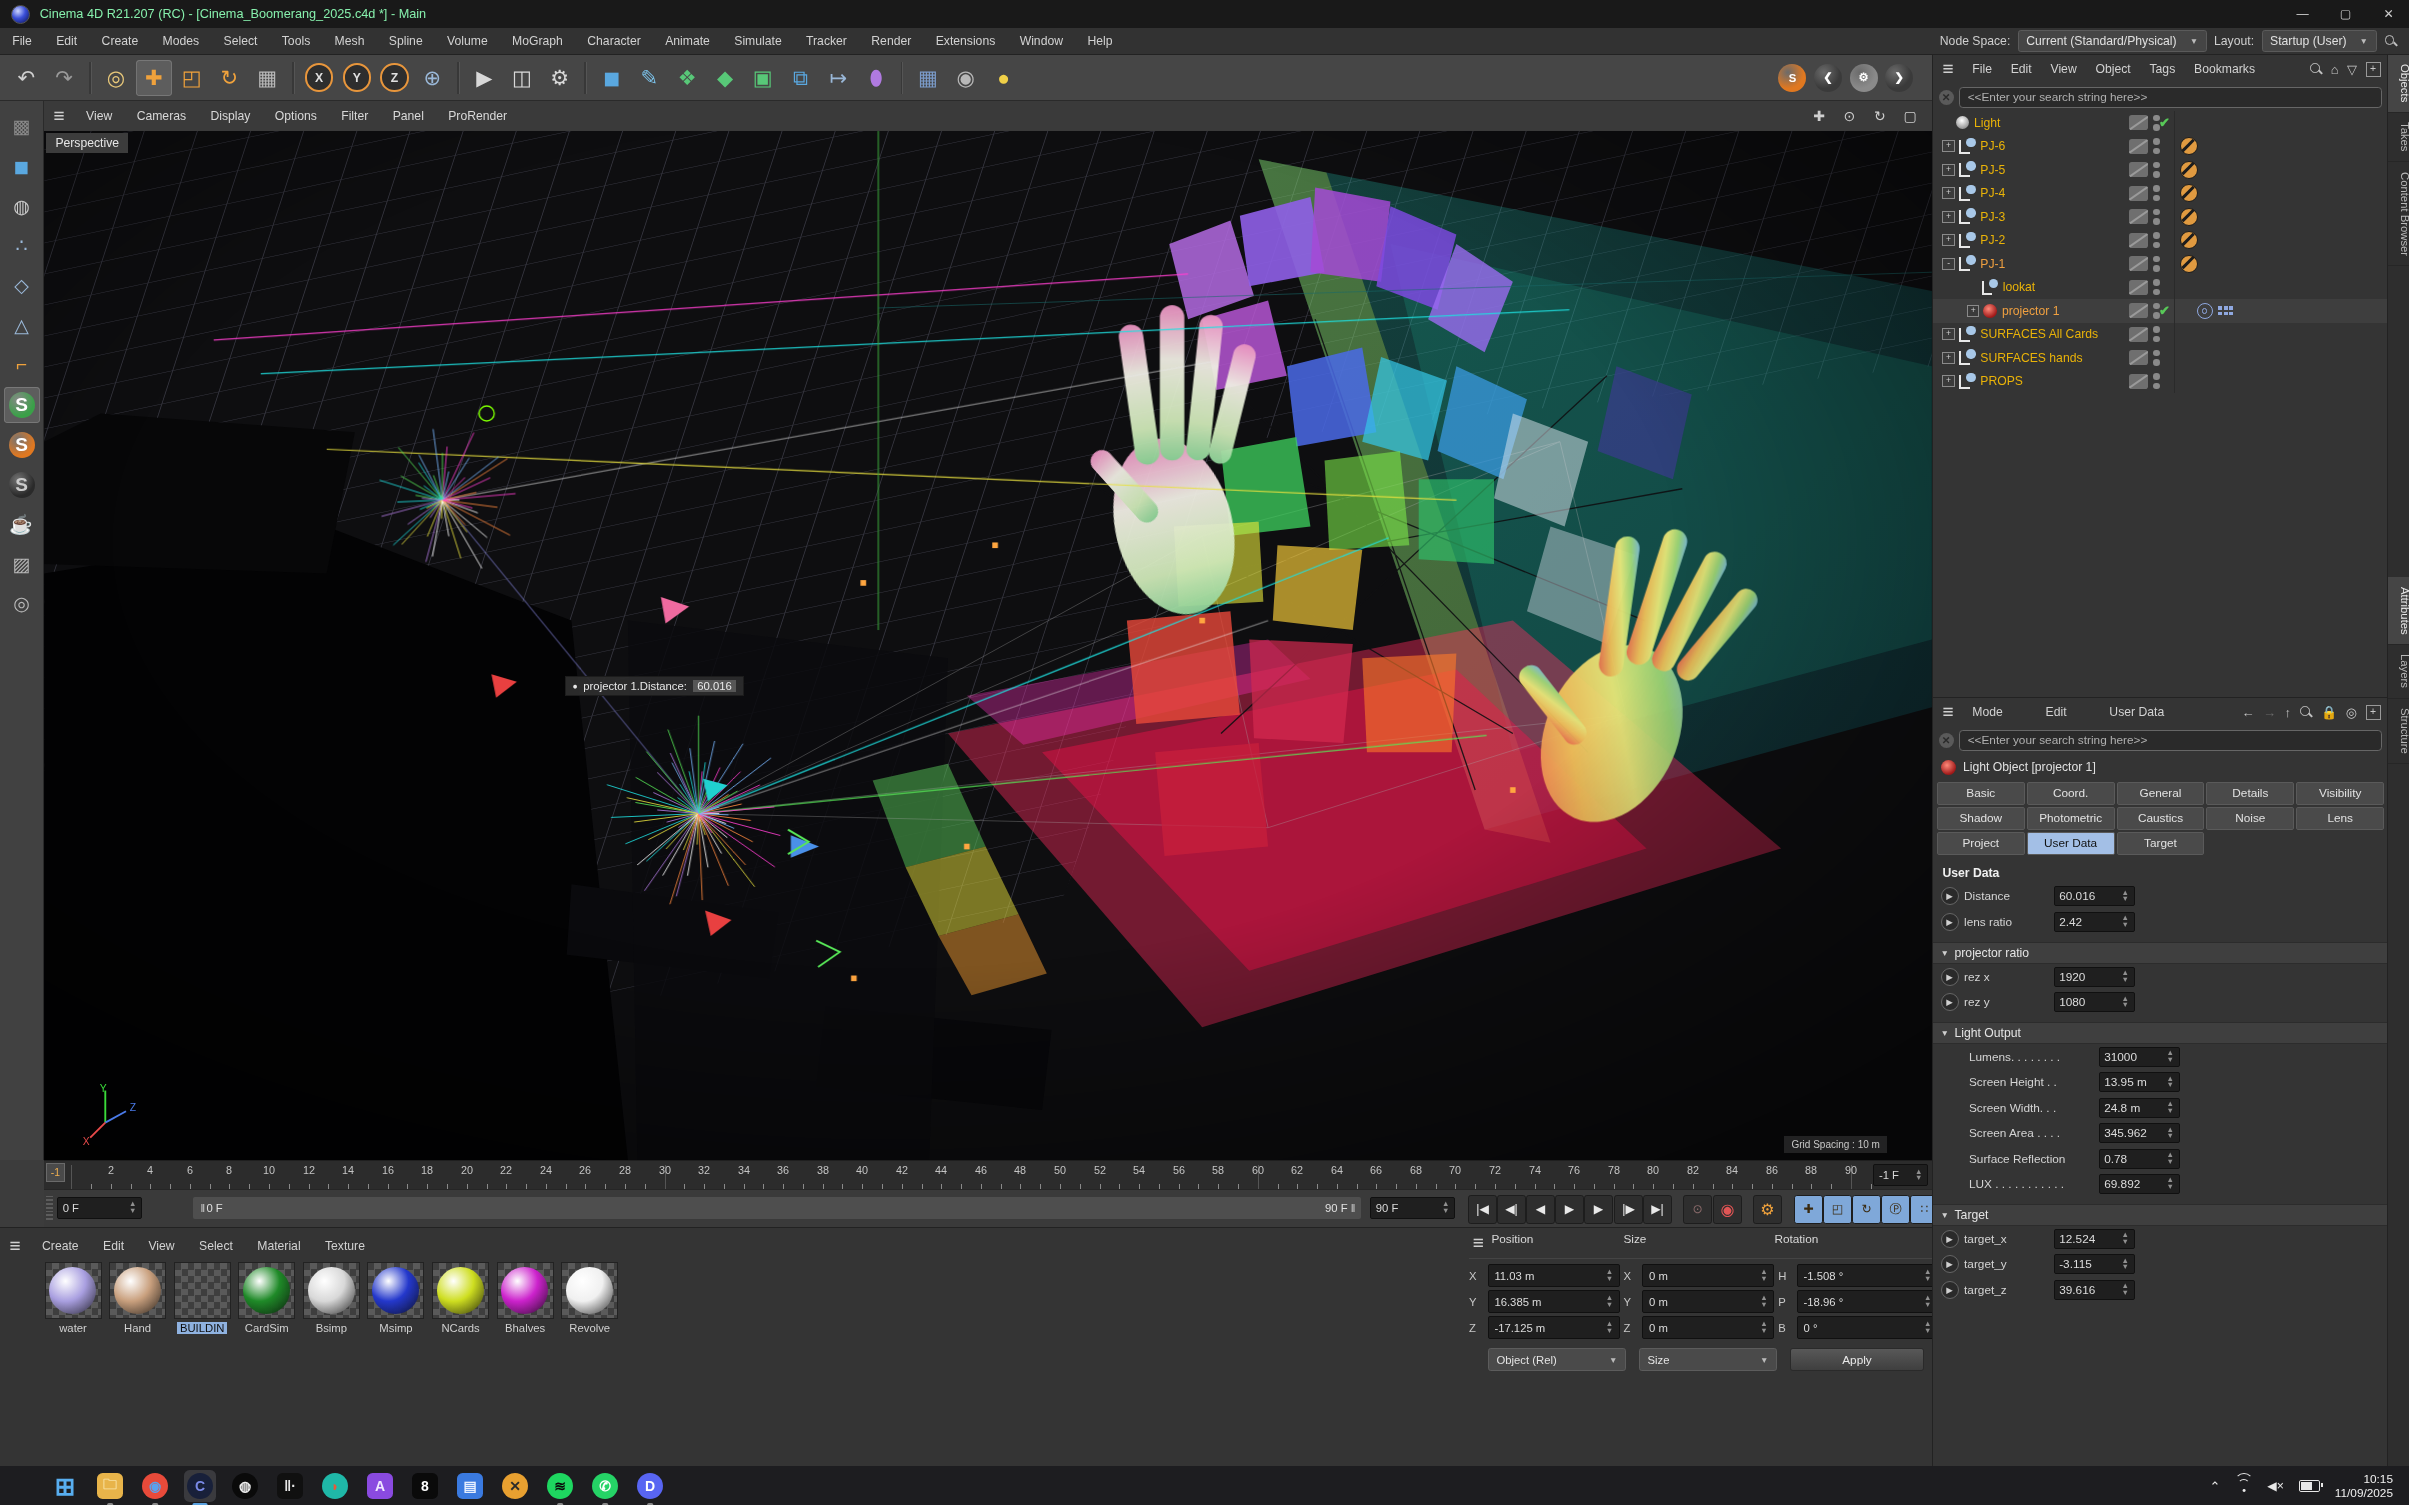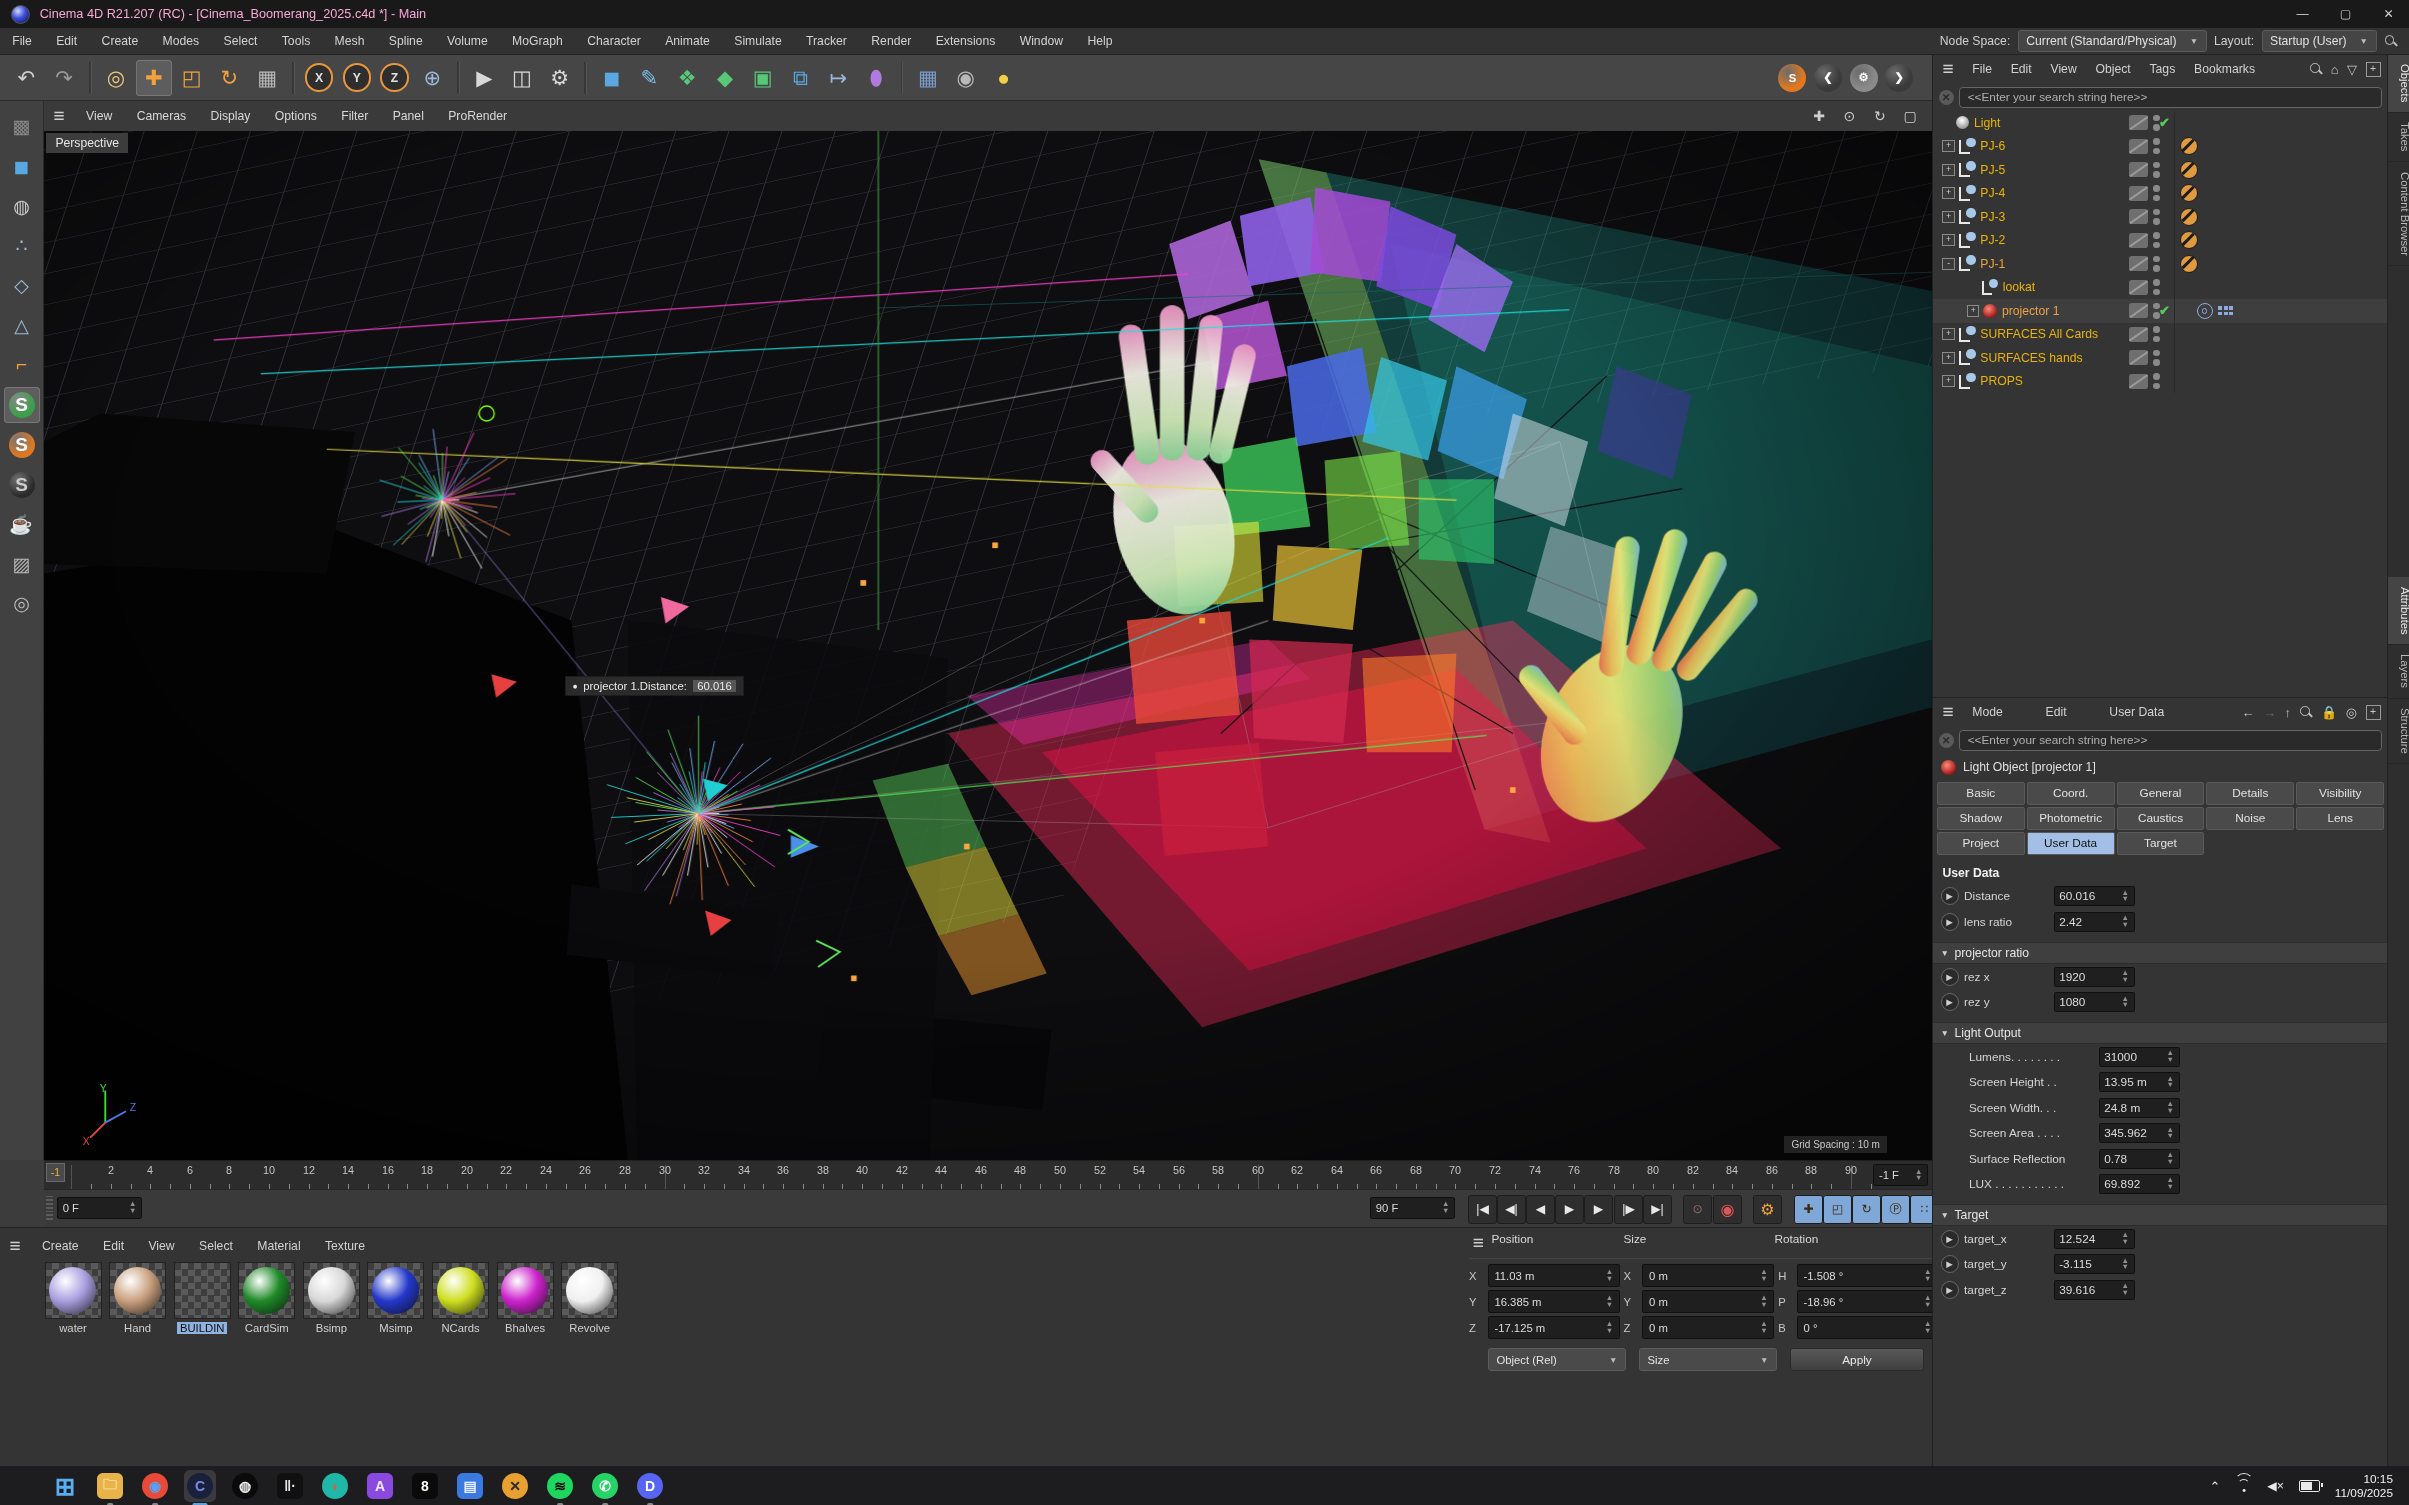--- a/index.html
+++ b/index.html
@@ -3,21 +3,21 @@
 <meta charset="utf-8">
 <style>
   html,body{margin:0;padding:0;}
   body{width:2410px;height:1506px;background:#3c3c3c;font-family:"Liberation Sans",sans-serif;
        color:#c8c8c8;font-size:11.3px;overflow:hidden;position:relative;-webkit-font-smoothing:antialiased;}
   .abs{position:absolute;}
   
   .titlebar{left:0;top:0;width:2410px;height:28px;background:#191919;display:flex;align-items:center;color:#e8e8e8;}
   .appicon{width:17px;height:17px;border-radius:50%;margin:0 9.4px 0 11.3px;
      background:radial-gradient(circle at 35% 30%,#cdd6ff 0%,#3b4fd8 45%,#101a66 90%);border:0.9px solid #555;}
-  .title-text{font-size:12.7px;color:#f9a8d4;}
+  .title-text{font-size:12.7px;color:#86efac;}
   .winbtns{margin-left:auto;display:flex;height:100%;}
   .winbtn{width:43px;height:100%;display:flex;align-items:center;justify-content:center;color:#cfcfcf;font-size:12.2px;}
   
   .menubar{left:0;top:28px;width:2410px;height:26px;background:#323232;display:flex;align-items:center;border-bottom:0.9px solid #222;}
   .menu-item{padding:0 12.2px;color:#d2d2d2;font-size:12.2px;cursor:default;}
   .mb-right{margin-left:auto;display:flex;align-items:center;gap:7.5px;padding-right:13px;color:#cfcfcf;font-size:12.2px;}
   .dropdown{background:#454545;border:0.9px solid #5a5a5a;border-radius:2.8px;height:20px;display:flex;align-items:center;
     padding:0 7.5px;gap:13px;color:#e0e0e0;}
   .dd-arrow{font-size:8.5px;color:#bbb;}
   
@@ -800,20 +800,24 @@
 
 <div class="pslider-row">
   <span class="grip"></span>
   <div class="frame-field" style="position:absolute;left:13px;top:6.6px;width:85px;height:22.6px;">
     <span>0 F</span>
       <span class="spin">
         <span>▲</span>
         <span>▼</span>
       </span>
   </div>
+  <div class="ptrack">
+    <span><span class="handle">‖</span> <span>0 F</span></span>
+    <span><span>90 F</span> <span class="handle">‖</span></span>
+  </div>
   <div class="frame-field" style="position:absolute;left:1326px;top:6.6px;width:85px;height:22.6px;">
     <span>90 F</span>
       <span class="spin">
         <span>▲</span>
         <span>▼</span>
       </span>
   </div>
   <div id="transport">
       <div class="tbtn " style="left: 1424px;">|◀</div>
       <div class="tbtn " style="left: 1453px;">◀|</div>

